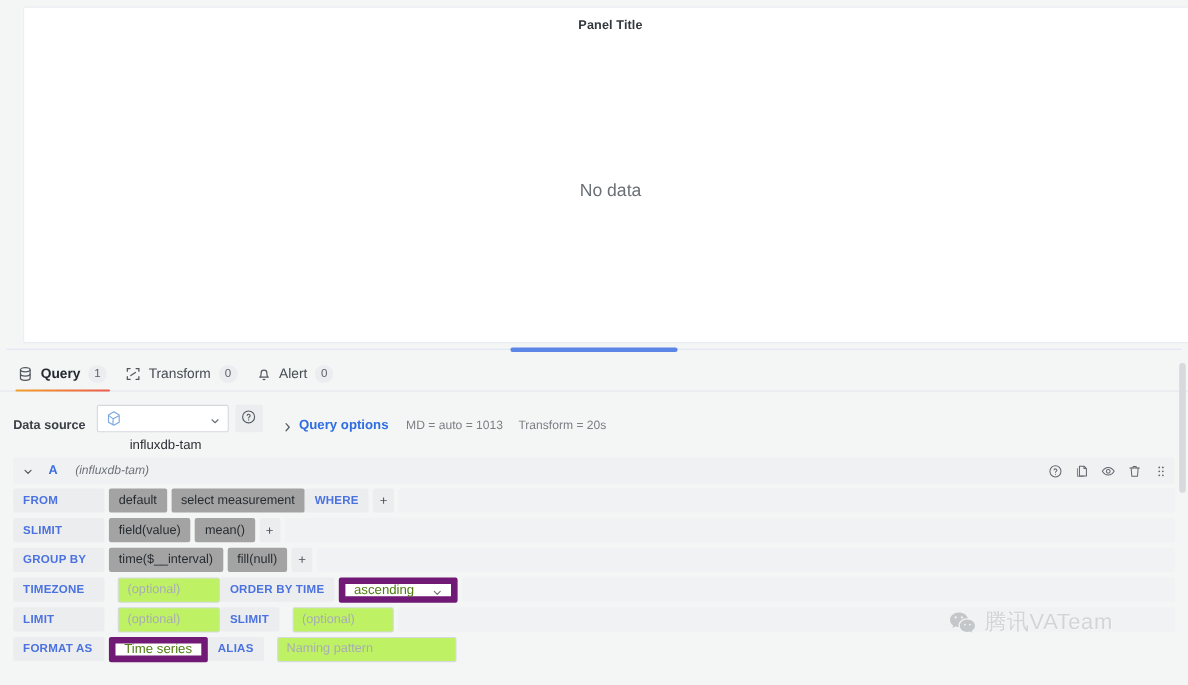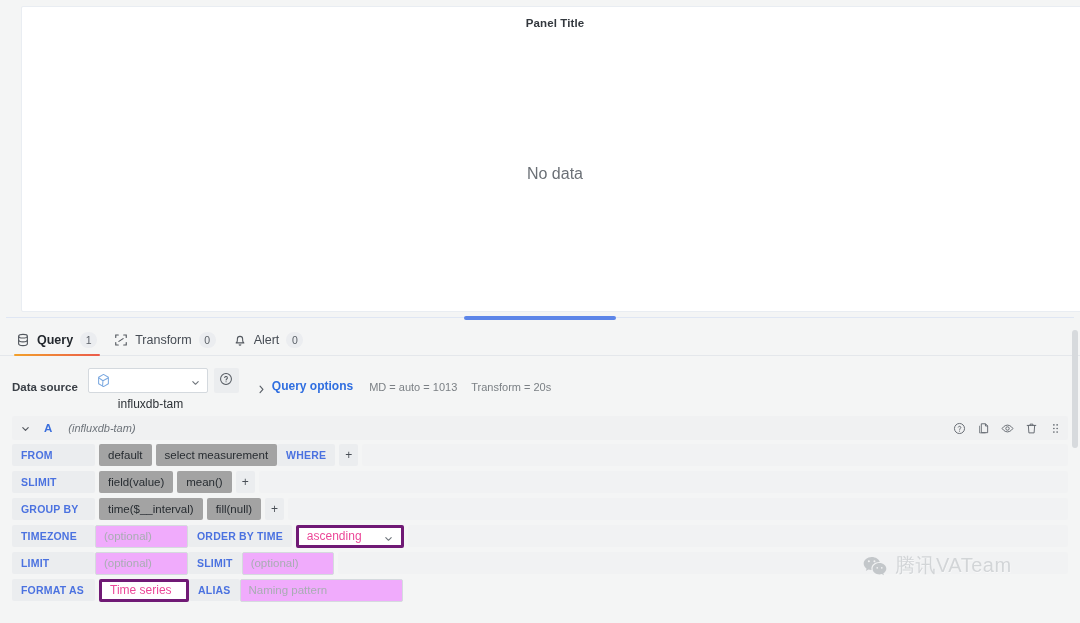--- a/index.html
+++ b/index.html
@@ -228,41 +228,41 @@
     flex: 1;
     height: 22px;
     background: #f1f2f3;
     border-radius: 2px;
     margin-left: 4px;
   }
   .txt-input {
     height: 23px;
     border: 1px solid #d5dade;
     border-radius: 2px;
-    background: #f0abfc;
+    background: #bef264;
     font-family: inherit;
     font-size: 11.5px;
     color: #2b3035;
     padding: 0 8px;
-    margin-left: 0;
+    margin-left: 12px;
     outline: none;
   }
   .txt-input::placeholder { color: #a8adb3; }
   .in-w1 { width: 93px; }
   .in-w2 { width: 92px; }
   .in-alias { width: 163px; }
   .sel {
     height: 23px;
-    border: 3px solid #701a75;
+    border: 6px solid #701a75;
     border-radius: 2px;
     background: #fff;
     display: flex; align-items: center;
     padding: 0 8px;
     margin-left: 4px;
-    font-size: 12px; color: #ec4899;
+    font-size: 12px; color: #4d7c0f;
     cursor: pointer;
   }
   .sel .sel-txt { flex: 1; white-space: nowrap; }
   .sel .caret { margin-left: 10px; }
   .sel-order { width: 108px; }
   .sel-format { width: 90px; justify-content: space-between; }
 
   
   .scroll-track {
     position: absolute; right: 2px; top: 330px;

